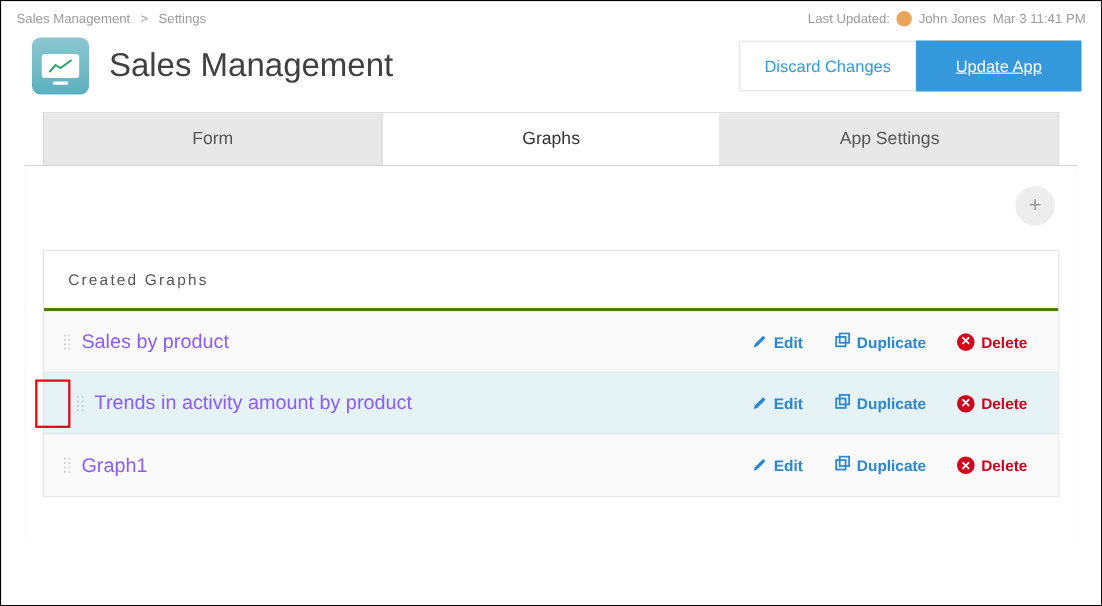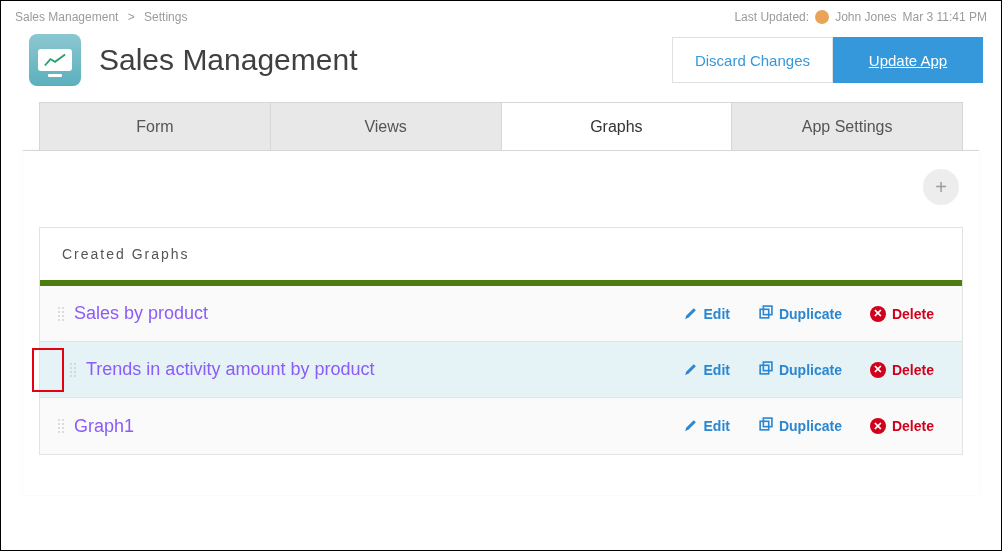--- a/index.html
+++ b/index.html
@@ -87,21 +87,21 @@
     width:36px; height:36px; border-radius:50%; background:#ededed;
     display:flex; align-items:center; justify-content:center; cursor:pointer;
     color:#9b9b9b; font-size:20px;
   }
 
   .table {
     border:1px solid #e3e3e3;
   }
   .thead {
     padding: 18px 22px; font-size:14px; letter-spacing:2px; color:#555;
-    border-bottom:6px solid #4d7c0f;
+    border-bottom:3px solid #4d7c0f;
   }
   .row {
     display:flex; align-items:center; height:56px;
     background:#fafafa; border-bottom:1px solid #e3e3e3;
     position:relative;
   }
   .row:last-child { border-bottom:none; }
   .row.highlight { background:#e5f2f6;padding-left:12px; }
   .drag-handle {
     width: 30px; display:flex; align-items:center; justify-content:center;
@@ -154,21 +154,20 @@
   <h1 class="page-title">Sales Management</h1>
   <div class="header-actions">
     <button class="btn btn-discard">Discard Changes</button>
     <button class="btn btn-primary">Update App</button>
   </div>
 </div>
 
 <div class="tabs-wrap">
   <div class="tabs" id="tabs-container">
       <div class="tab">Form</div>
-      <div class="tab">Views</div>
       <div class="tab active">Graphs</div>
       <div class="tab">App Settings</div>
     </div>
 </div>
 
 <div class="panel">
   <div class="panel-inner">
     <div class="add-row">
       <div class="add-btn">
         <span>+</span>

